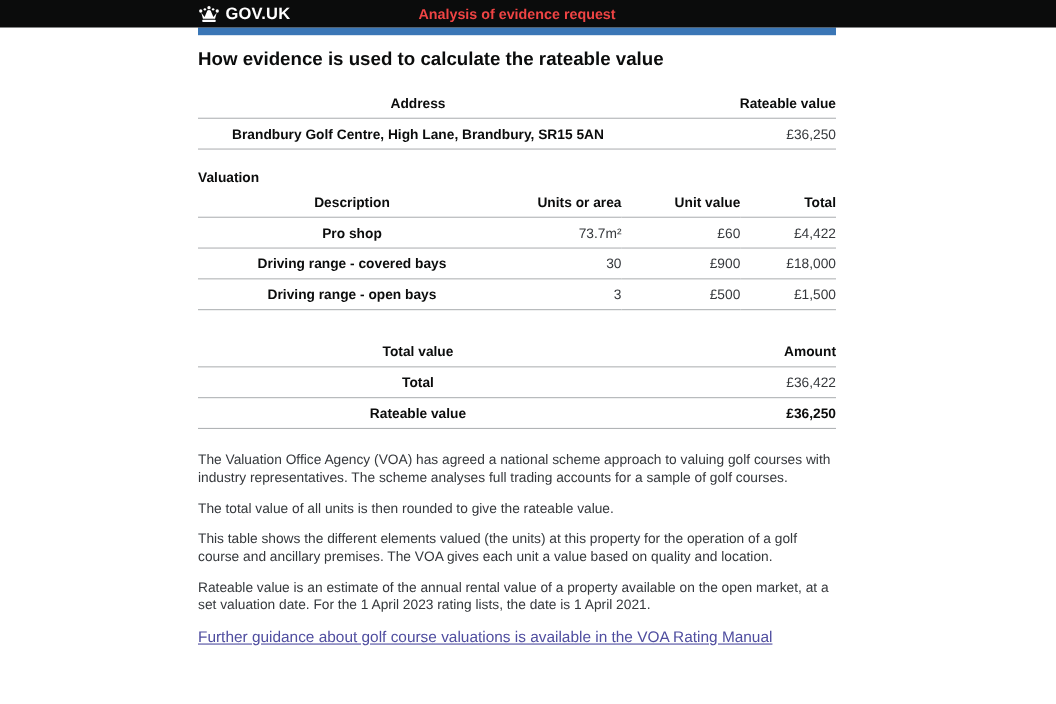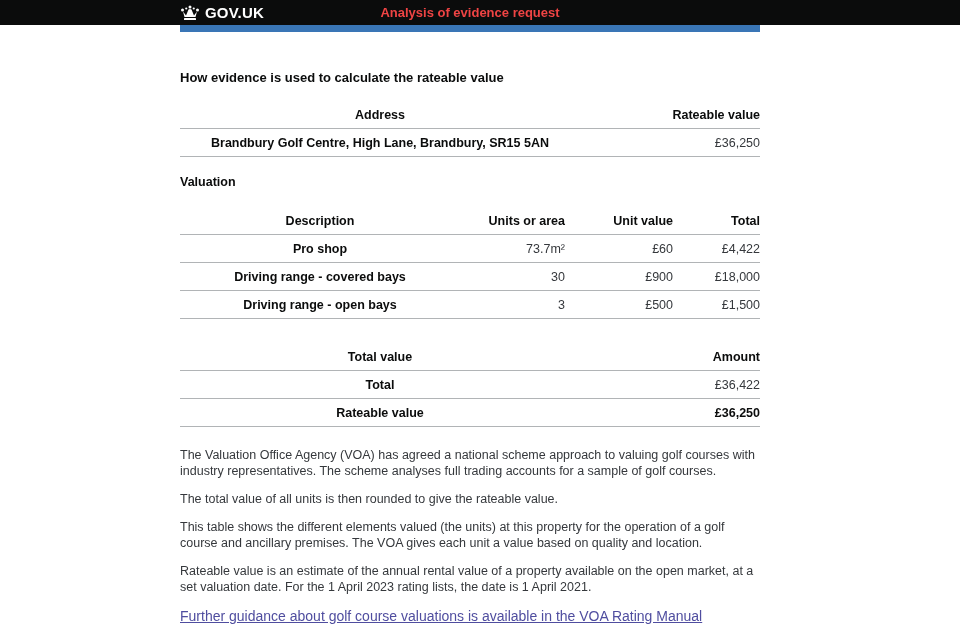--- a/index.html
+++ b/index.html
@@ -56,22 +56,22 @@
     margin-left:180px;
     height:7px;
     background:var(--accent-bar);
   }
   
   .content{
     width:580px;
     margin-left:180px;
   }
   .page-title{
-    margin-top:38px;
-    font-size:13px;
+    margin-top:12px;
+    font-size:17px;
     font-weight:bold;
     color:var(--text);
   }
   table{
     width:100%;
     border-collapse:collapse;
     font-size:12.5px;
     table-layout:fixed;
   }
   th,td{
@@ -88,21 +88,21 @@
   td.bold{
     font-weight:bold;
     color:var(--text);
   }
   .num{text-align:right;}
   .address-table{margin-top:16px;}
   .address-table col.c1{width:400px;}
   .address-table col.c2{width:180px;}
   .section-caption{
     margin-top:18px;
-    margin-bottom:18px;
+    margin-bottom:2px;
     font-size:12.5px;
     font-weight:bold;
     color:var(--text);
   }
   .valuation-table col.c1{width:280px;}
   .valuation-table col.c2{width:105px;}
   .valuation-table col.c3{width:108px;}
   .valuation-table col.c4{width:87px;}
   .total-table{margin-top:24px;}
   .total-table col.c1{width:400px;}

